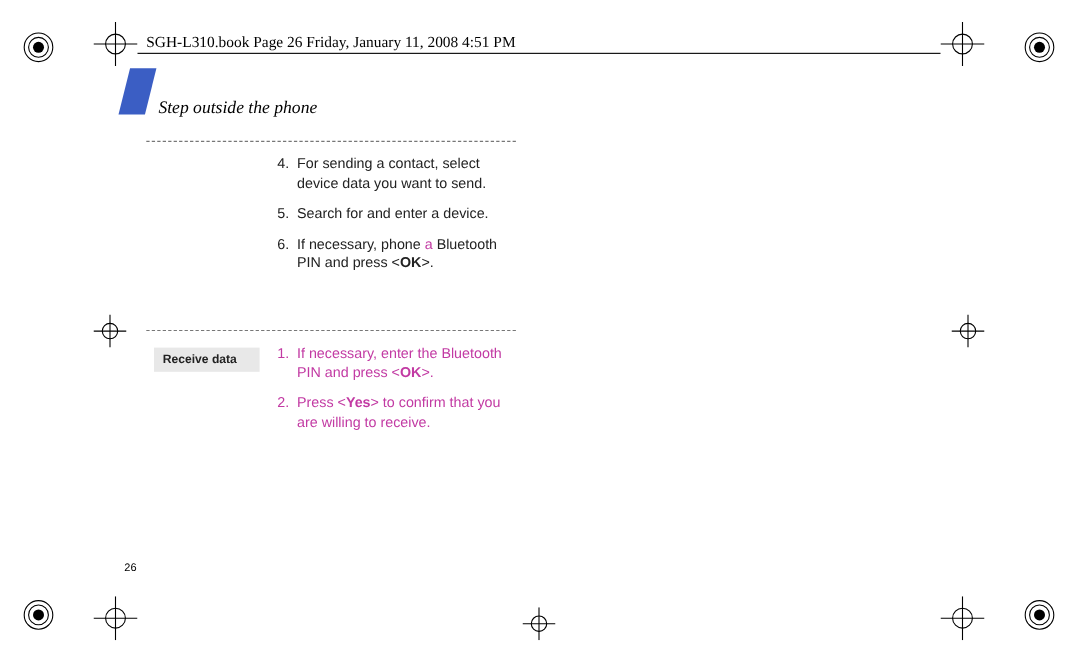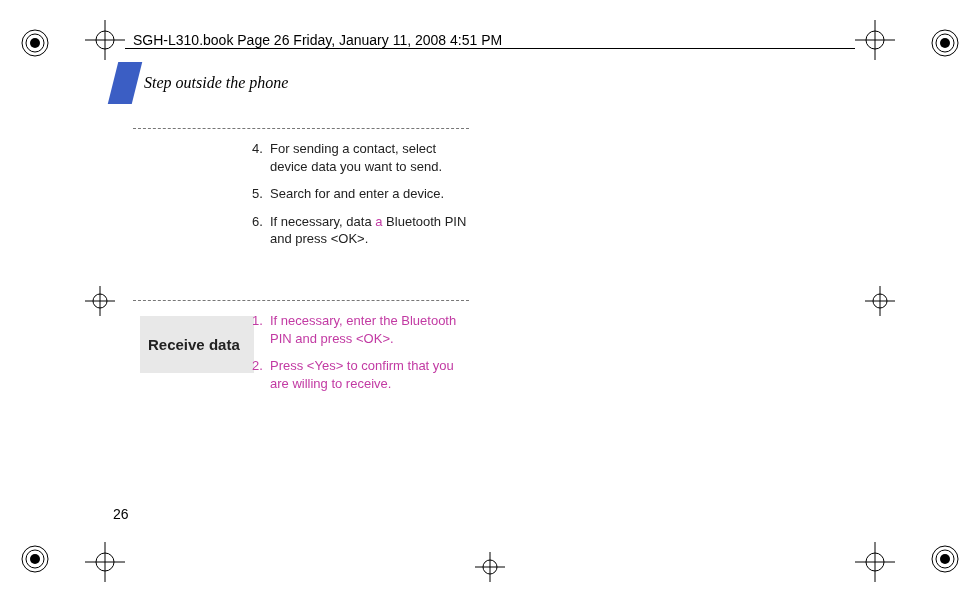--- a/index.html
+++ b/index.html
@@ -40,49 +40,49 @@
       position: absolute;
       top: 48px;
       left: 125px;
       right: 125px;
       border-top: 1px solid #000;
     }
     .header-text {
       position: absolute;
       top: 32px;
       left: 133px;
-      font-family: Liberation Sans, sans-serif;
+      font-family: Liberation Serif, serif;
       font-size: 14px;
       color: #000;
     }
 
     .tab-block {
       position: absolute;
       top: 62px;
       left: 113px;
       width: 24px;
       height: 42px;
       background: #3b5ec4;
       transform: skewX(-14deg);
     }
     .section-title {
       position: absolute;
-      top: 74px;
+      top: 90px;
       left: 144px;
       font-family: "Times New Roman", serif;
       font-style: italic;
       font-size: 16px;
       color: #000;
     }
 
     .page-number {
       position: absolute;
       bottom: 80px;
       left: 113px;
-      font-size: 14px;
+      font-size: 10px;
       color: #000;
     }
 
     .dashed-sep {
       position: absolute;
       left: 133px;
       width: 336px;
       border-top: 1.5px dashed #777;
     }
     .sep1 { top: 128px; }
@@ -103,30 +103,30 @@
       display: flex;
       margin-bottom: 10px;
     }
     .step-num {
       flex: 0 0 18px;
     }
     .step-text {
       flex: 1;
     }
     .step-text .accent { color: #c23aa3; }
-    .step-text b { font-weight: normal; }
+    .step-text b { font-weight: bold; }
 
     .side-label {
       position: absolute;
       top: 316px;
       left: 140px;
-      width: 114px;
-      padding: 20px 8px;
+      width: 96px;
+      padding: 5px 8px;
       background: #e8e8e8;
-      font-size: 15px;
+      font-size: 11px;
       font-weight: bold;
       color: #222;
     }
   </style>
 </head>
 <body>
 
 <div class="reg-mark reg-tl"><svg viewBox="0 0 30 30">
       <circle cx="15" cy="15" r="13" fill="none" stroke="#000" stroke-width="1"></circle>
       <circle cx="15" cy="15" r="9" fill="none" stroke="#000" stroke-width="1"></circle>
@@ -196,21 +196,21 @@
   <div class="step">
     <div class="step-num">4.</div>
     <div class="step-text">For sending a contact, select device data you want to send.</div>
   </div>
   <div class="step">
     <div class="step-num">5.</div>
     <div class="step-text">Search for and enter a device.</div>
   </div>
   <div class="step">
     <div class="step-num">6.</div>
-    <div class="step-text"><span>If necessary, data </span><span class="accent">a</span><span> Bluetooth PIN and press &lt;</span><b>OK</b><span>&gt;.</span></div>
+    <div class="step-text"><span>If necessary, phone </span><span class="accent">a</span><span> Bluetooth PIN and press &lt;</span><b>OK</b><span>&gt;.</span></div>
   </div>
 </div>
 
 <div class="dashed-sep sep2"></div>
 
 <div class="side-label">Receive data</div>
 
 <div class="steps-block block2">
   <div class="step">
     <div class="step-num accent" style="color:#c23aa3">1.</div>

